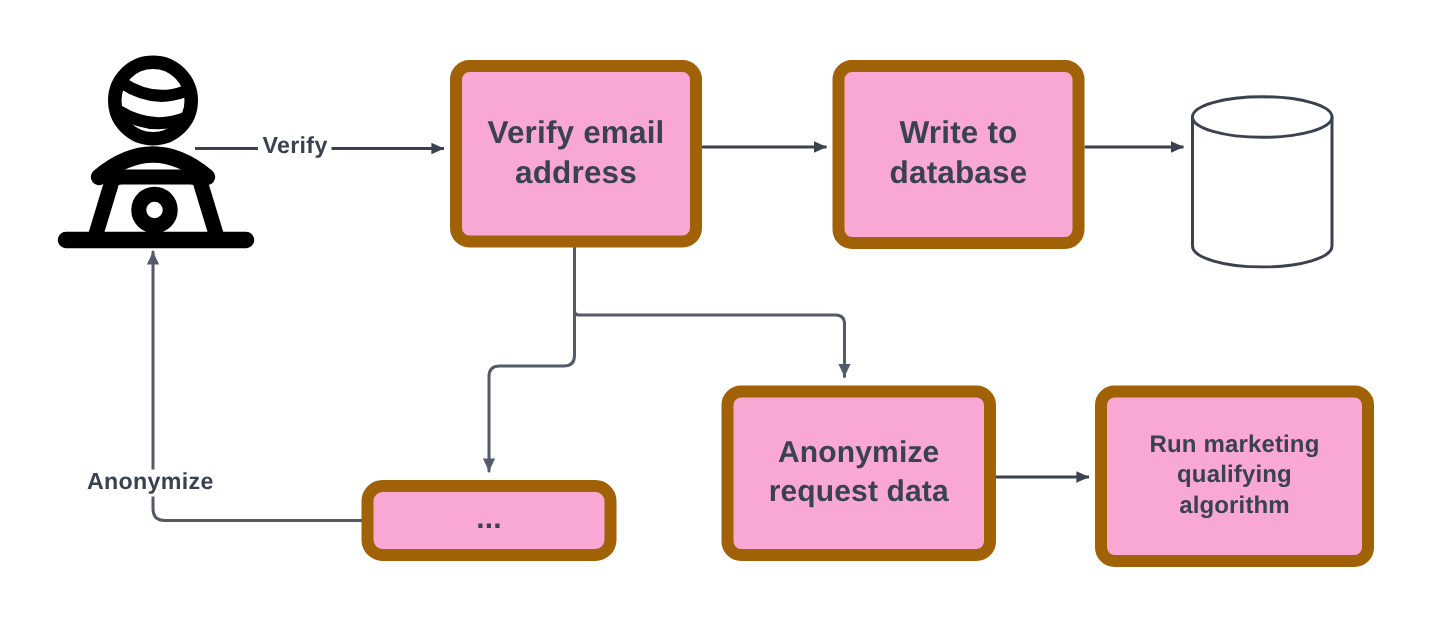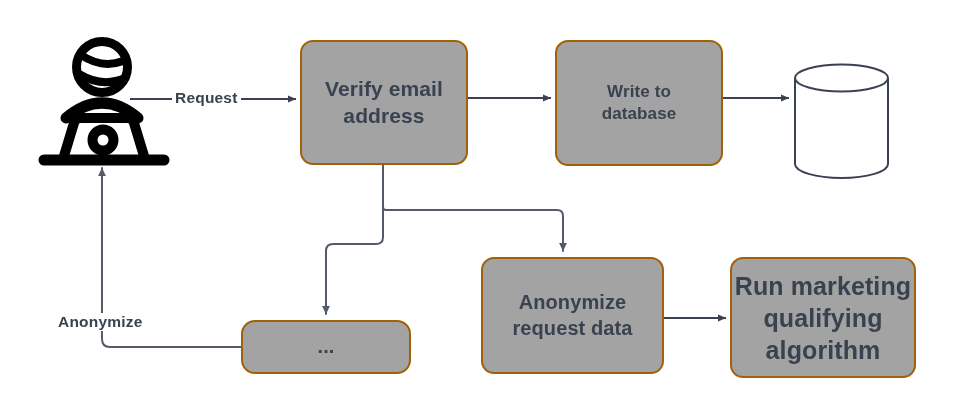--- a/index.html
+++ b/index.html
@@ -20,22 +20,22 @@
   #wires {
     position: absolute;
     left: 0;
     top: 0;
     width: 957px;
     height: 418px;
   }
   .node {
     position: absolute;
     box-sizing: border-box;
-    border: 2px solid #a16207;
-    background: #a3a3a3;
+    border: 8px solid #a16207;
+    background: #f9a8d4;
     display: flex;
     align-items: center;
     justify-content: center;
     text-align: center;
     color: #3a4250;
     font-weight: bold;
     line-height: 1.28;
     letter-spacing: 0.1px;
   }
   .node-label {
@@ -43,36 +43,36 @@
     white-space: pre-line;
   }
   #node-verify-email {
     left: 300px; top: 40px; width: 168px; height: 125px;
     border-radius: 13px;
     font-size: 21px;
   }
   #node-write-database {
     left: 555px; top: 40px; width: 168px; height: 126px;
     border-radius: 13px;
-    font-size: 17px;
+    font-size: 21px;
   }
   #node-ellipsis {
     left: 241px; top: 320px; width: 170px; height: 54px;
     border-radius: 14px;
     font-size: 20px;
   }
   #node-anonymize {
     left: 481px; top: 257px; width: 183px; height: 117px;
     border-radius: 13px;
     font-size: 20px;
   }
   #node-run-marketing {
     left: 730px; top: 257px; width: 186px; height: 121px;
     border-radius: 13px;
-    font-size: 25px;
+    font-size: 16px;
   }
   #node-database {
     position: absolute;
     left: 793px; top: 63px; width: 97px; height: 116px;
   }
   #actor-icon {
     position: absolute;
     left: 36px; top: 36px; width: 136px; height: 132px;
   }
   .edge-label {
@@ -173,16 +173,16 @@
     <span class="node-label">Anonymize
 request data</span>
   </div>
 
   <div class="node" id="node-run-marketing">
     <span class="node-label">Run marketing
 qualifying
 algorithm</span>
   </div>
 
-  <div class="edge-label" id="label-request">Request</div>
+  <div class="edge-label" id="label-request">Verify</div>
   <div class="edge-label" id="label-response">Anonymize</div>
 
 </div>
 
 </body></html>

